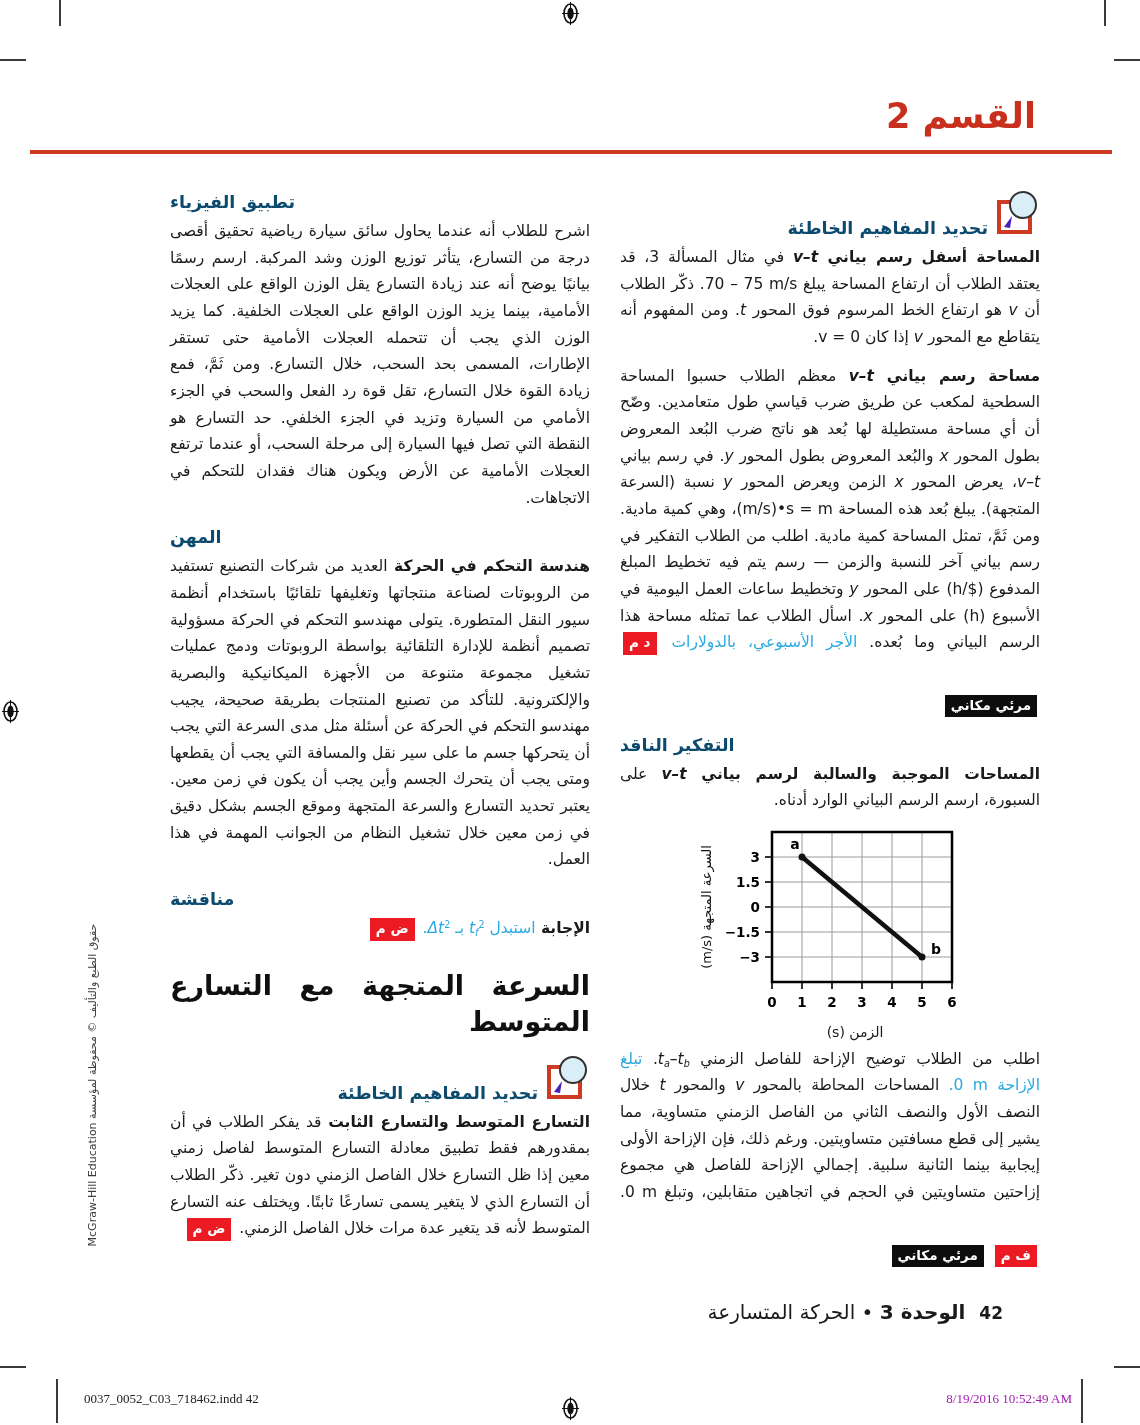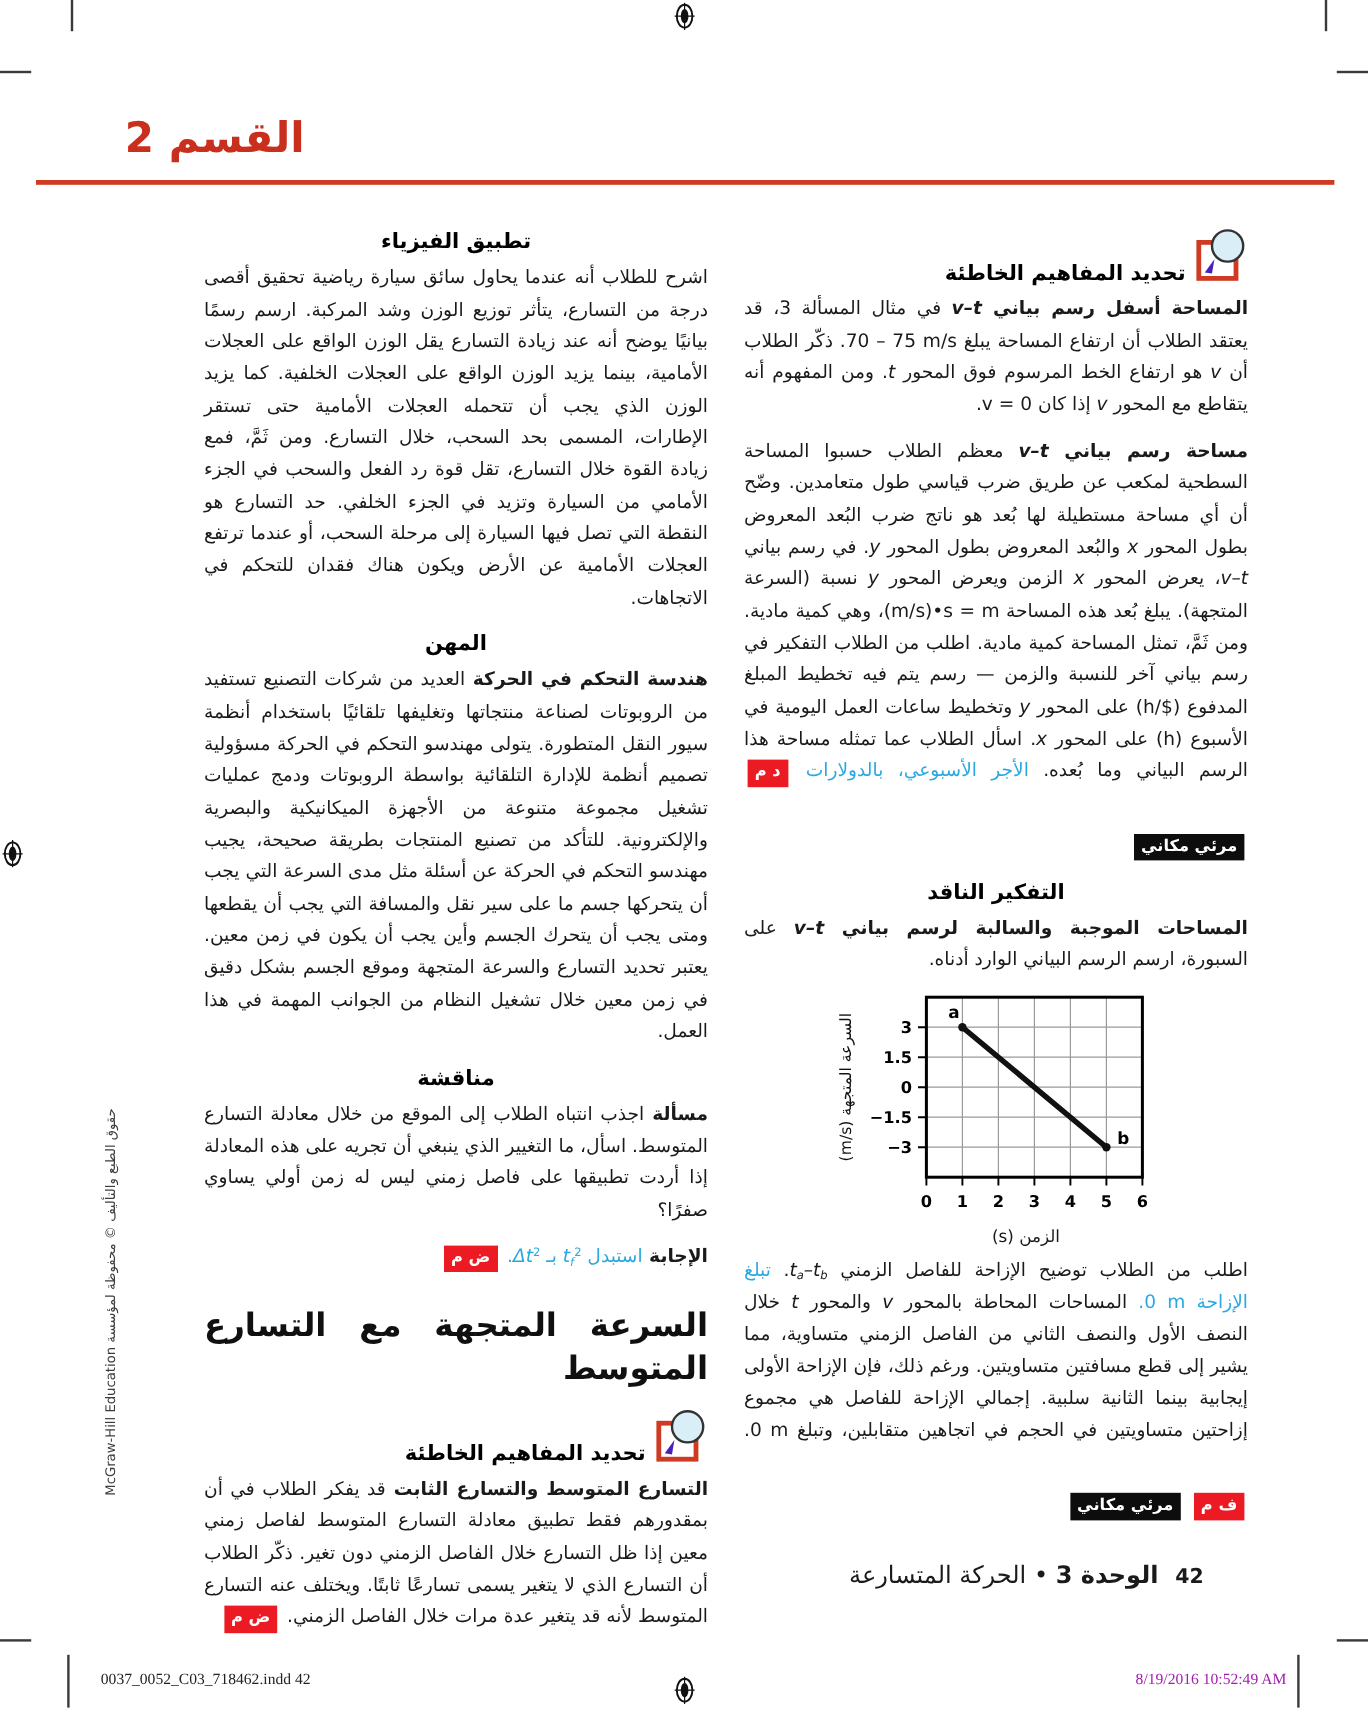--- a/index.html
+++ b/index.html
@@ -8,33 +8,33 @@
     font-family:"DejaVu Sans",sans-serif;color:#1a1a1a;overflow:hidden;
   }
   
   .mark{position:absolute;background:#3a3a3a;}
   .vmark{width:2px;height:26px;}
   .hmark{height:2px;width:26px;}
   .target{position:absolute;}
   
   .section-head{
     position:absolute;top:96px;right:104px;left:104px;
-    text-align:left;direction:rtl;
+    text-align:right;direction:rtl;
     font-size:35px;font-weight:700;color:#c92f1d;
   }
   .head-rule{position:absolute;top:150px;left:30px;right:28px;height:4px;background:#cf3a22;}
   
   .columns{
     position:absolute;top:176px;left:170px;width:870px;
     display:flex;flex-direction:row;direction:rtl;gap:30px;
   }
   .col{width:420px;direction:rtl;text-align:justify;}
   .col p{font-size:15.5px;line-height:1.72;margin:0 0 12px 0;}
   h2.purple{
-    color:#000000;font-size:17.5px;font-weight:700;margin:16px 0 6px 0;text-align:center;
+    color:#0c4a6e;font-size:17.5px;font-weight:700;margin:16px 0 6px 0;text-align:left;
   }
   .mis-row{display:flex;align-items:flex-end;gap:8px;margin:14px 0 4px 0;}
   .mis-row h2.purple{margin:0 0 2px 0;}
   .big-title{
     font-size:27px;font-weight:700;color:#101010;line-height:1.35;
     margin:26px 0 14px 0;
   }
   
   .r-b{font-weight:700;}
   .r-i{font-style:italic;}
@@ -199,21 +199,20 @@
   </section>
 
   <section class="col">
     <h2 class="purple">تطبيق الفيزياء</h2>
     <p><span>اشرح للطلاب أنه عندما يحاول سائق سيارة رياضية تحقيق أقصى درجة من التسارع، يتأثر توزيع الوزن وشد المركبة. ارسم رسمًا بيانيًا يوضح أنه عند زيادة التسارع يقل الوزن الواقع على العجلات الأمامية، بينما يزيد الوزن الواقع على العجلات الخلفية. كما يزيد الوزن الذي يجب أن تتحمله العجلات الأمامية حتى تستقر الإطارات، المسمى بحد السحب، خلال التسارع. ومن ثَمَّ، فمع زيادة القوة خلال التسارع، تقل قوة رد الفعل والسحب في الجزء الأمامي من السيارة وتزيد في الجزء الخلفي. حد التسارع هو النقطة التي تصل فيها السيارة إلى مرحلة السحب، أو عندما ترتفع العجلات الأمامية عن الأرض ويكون هناك فقدان للتحكم في الاتجاهات.</span></p>
 
     <h2 class="purple">المهن</h2>
     <p><span class="r-b">هندسة التحكم في الحركة </span><span>العديد من شركات التصنيع تستفيد من الروبوتات لصناعة منتجاتها وتغليفها تلقائيًا باستخدام أنظمة سيور النقل المتطورة. يتولى مهندسو التحكم في الحركة مسؤولية تصميم أنظمة للإدارة التلقائية بواسطة الروبوتات ودمج عمليات تشغيل مجموعة متنوعة من الأجهزة الميكانيكية والبصرية والإلكترونية. للتأكد من تصنيع المنتجات بطريقة صحيحة، يجيب مهندسو التحكم في الحركة عن أسئلة مثل مدى السرعة التي يجب أن يتحركها جسم ما على سير نقل والمسافة التي يجب أن يقطعها ومتى يجب أن يتحرك الجسم وأين يجب أن يكون في زمن معين. يعتبر تحديد التسارع والسرعة المتجهة وموقع الجسم بشكل دقيق في زمن معين خلال تشغيل النظام من الجوانب المهمة في هذا العمل.</span></p>
 
     <h2 class="purple">مناقشة</h2>
-    <p><span class="r-b">مسألة </span><span>اجذب انتباه الطلاب إلى الموقع من خلال معادلة التسارع المتوسط. اسأل، ما التغيير الذي ينبغي أن تجريه على هذه المعادلة إذا أردت تطبيقها على فاصل زمني ليس له زمن أولي يساوي صفرًا؟</span></p>
     <p><span class="r-b">الإجابة </span><span class="r-blue">استبدل </span><span dir="ltr" class="r-blue"><span class="r-i">t</span><span class="r-sub r-i">f</span><span class="r-sup">2</span></span><span class="r-blue"> بـ </span><span dir="ltr" class="r-blue"><span class="r-i">Δt</span><span class="r-sup">2</span></span><span class="r-blue">. </span><span class="r-badge-red">ض م</span></p>
 
     <h1 class="big-title">السرعة المتجهة مع التسارع المتوسط</h1>
 
     <div class="mis-row">
       <span>
         <svg width="44" height="46" viewBox="0 0 44 46">
           <rect x="3" y="12" width="31" height="30" fill="#ffffff" stroke="#cf3a22" stroke-width="4"></rect>
           <circle cx="27" cy="15" r="13" fill="#d9eef6" stroke="#333" stroke-width="2"></circle>
           <path d="M16 26 L8 37 L14 38 Z" fill="#4a1fb8"></path>

